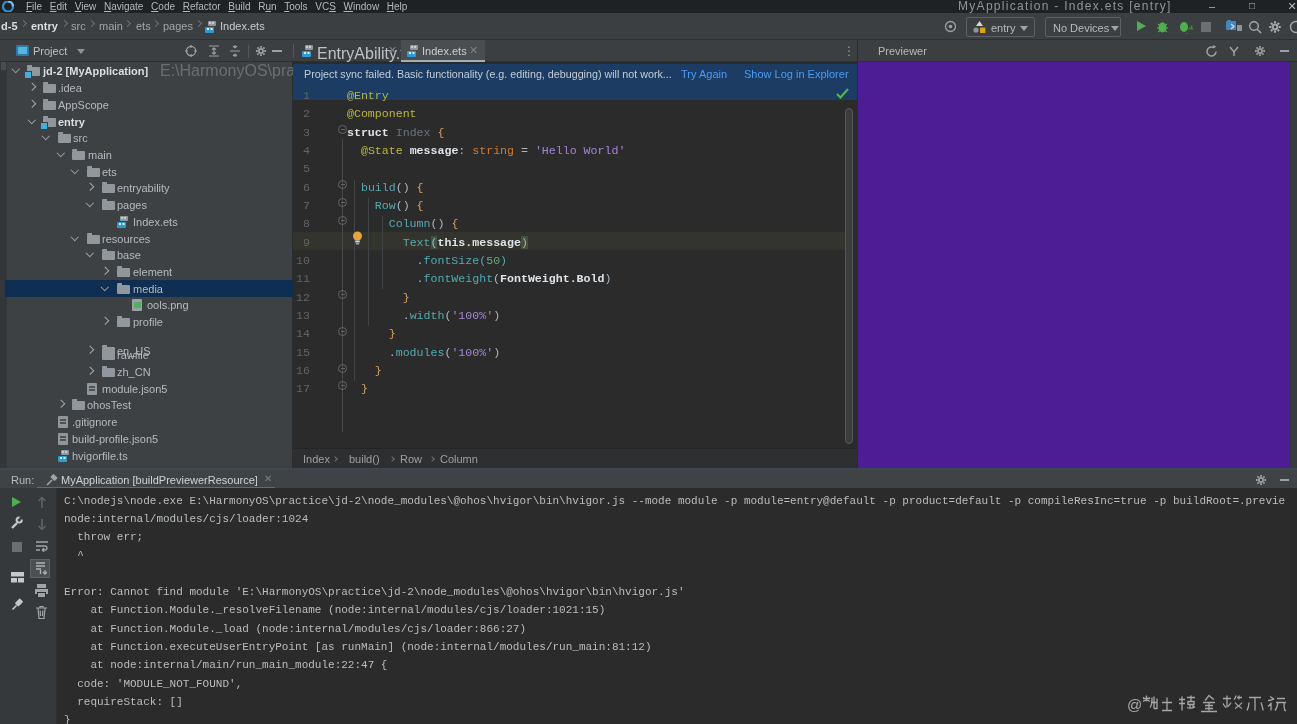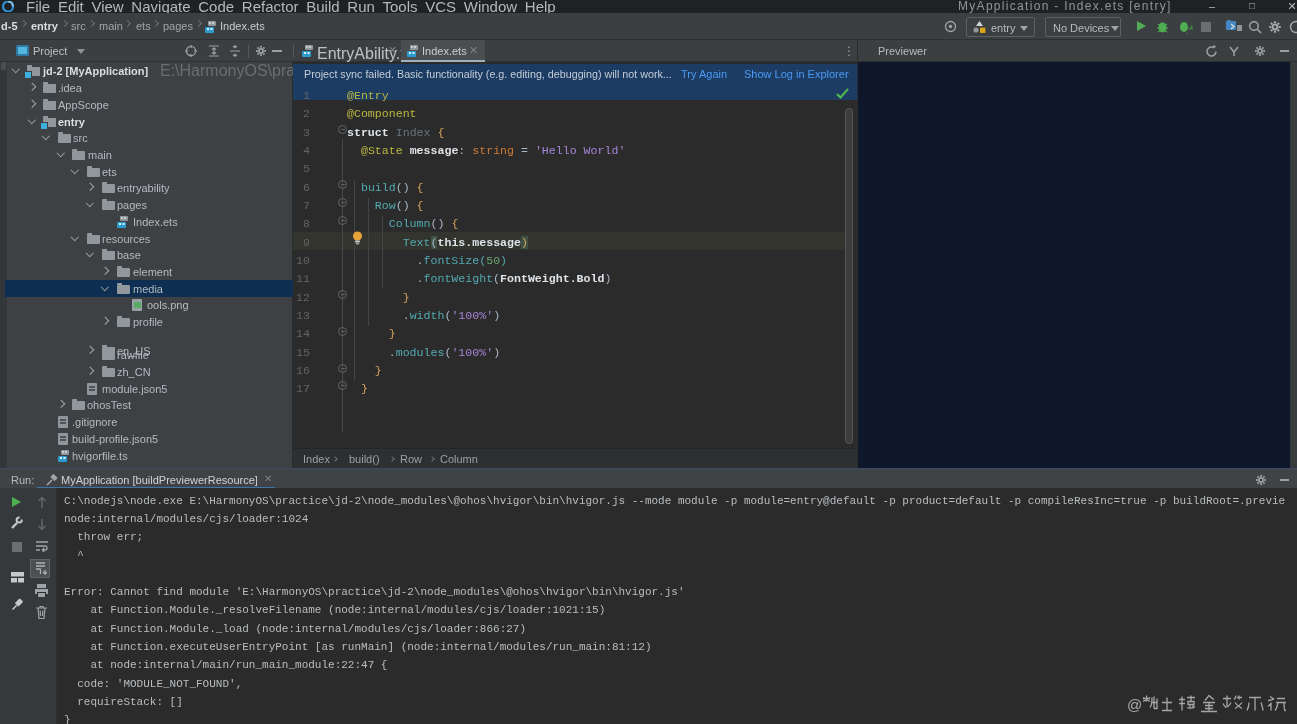--- a/index.html
+++ b/index.html
@@ -1,36 +1,36 @@
 <!DOCTYPE html>
 <html><head><meta charset="utf-8"><title>ide</title>
 <style>
 *{margin:0;padding:0;box-sizing:border-box}
 html,body{width:1297px;height:724px;overflow:hidden;background:#2b2b2b}
 #app{position:absolute;left:0;top:0;width:1297px;height:724px;font-family:"Liberation Sans",sans-serif;background:#2b2b2b;overflow:hidden}
 .abs{position:absolute}
 
 #titlebar{position:absolute;left:0;top:0;width:1297px;height:13px;background:#1f2224;color:#b4b8bb;font-size:11px}
-#menus{position:absolute;left:26px;top:0;height:21px;line-height:13px;white-space:pre;font-size:15px}
+#menus{position:absolute;left:26px;top:0;height:21px;line-height:13px;white-space:pre;font-size:10px}
 #menus span{margin-right:7.7px}
 #wintitle{position:absolute;left:958px;top:0;line-height:13px;color:#90959a;font-size:12px;letter-spacing:1.3px}
 .winbtn{position:absolute;top:0;width:30px;height:13px;color:#b7babd;text-align:center;line-height:12px;font-size:11px}
 
 #toolbar{position:absolute;left:0;top:13px;width:1297px;height:27px;background:#3c3f41;border-bottom:1px solid #2e3133}
 .bc{position:absolute;top:7px;font-size:11px;color:#9fa5a9;white-space:pre}
 .bc b{color:#dadfe2;font-weight:bold}
 .bcsep{position:absolute;top:8px;width:5px;height:5px;border-right:1.4px solid #6c7175;border-bottom:1.4px solid #6c7175;transform:rotate(-45deg)}
 .ddbox{position:absolute;top:4px;height:20px;border:1px solid #5d6164;border-radius:2px;background:#3c3f41;color:#b6bbbf;font-size:12px}
 .dar{position:absolute;width:0;height:0;border-left:4px solid transparent;border-right:4px solid transparent;border-top:5px solid #9fa4a8}
 
 #project{position:absolute;left:0;top:40px;width:293px;height:428px;background:#3e4144;border-right:1px solid #2a2c2e}
 #phead{position:absolute;left:0;top:0;width:293px;height:22px;background:#3c3f41;border-bottom:1px solid #2e3133}
 #editor{position:absolute;left:293px;top:40px;width:564px;height:428px;background:#2b2b2b}
 #tabrow{position:absolute;left:0;top:0;width:564px;height:22px;background:#3c3f41;border-bottom:1px solid #2e3133}
-#previewer{position:absolute;left:857px;top:40px;width:440px;height:428px;background:#0f172a;border-left:1px solid #2a2c2e}
+#previewer{position:absolute;left:857px;top:40px;width:440px;height:428px;background:#4c1d95;border-left:1px solid #2a2c2e}
 #pvhead{position:absolute;left:0;top:0;width:440px;height:22px;background:#3c3f41;border-bottom:1px solid #2e3133}
 
 .trow{position:absolute;left:0;width:254px;height:17px}
 .trow .tl{position:absolute;top:2px;font-size:11px;line-height:14px;color:#b4bac0;white-space:pre}
 .tl.w{color:#d9dee2;font-weight:bold}
 .tl.dim{color:#6a6e72}
 .ar{position:absolute;width:5.5px;height:5.5px;border-right:1.5px solid #a0a5a9;border-bottom:1.5px solid #a0a5a9}
 .ar.r{top:5px;transform:rotate(-45deg)}
 .ar.d{top:4px;transform:rotate(45deg)}
 .fo{position:absolute;top:5px;width:13px;height:9px;background:#90979d;border-radius:1px}

